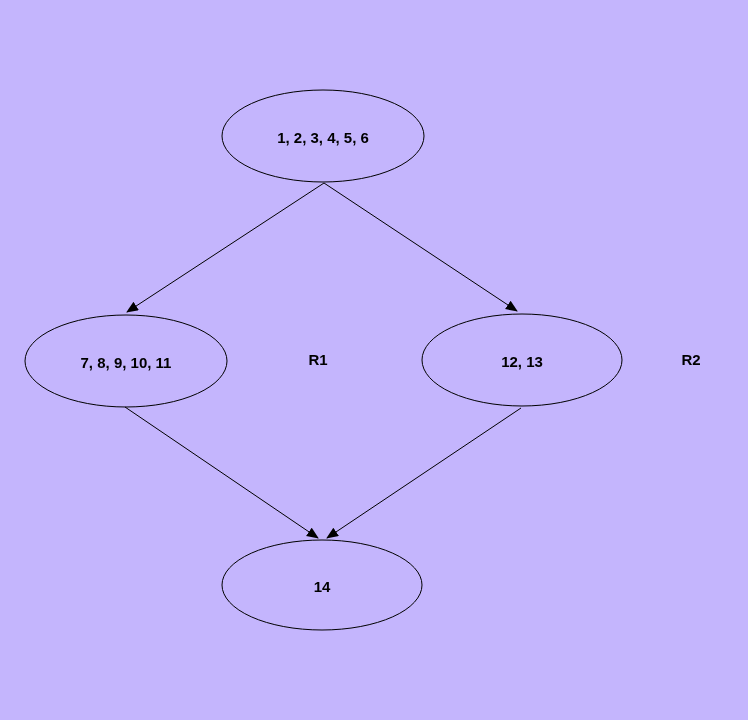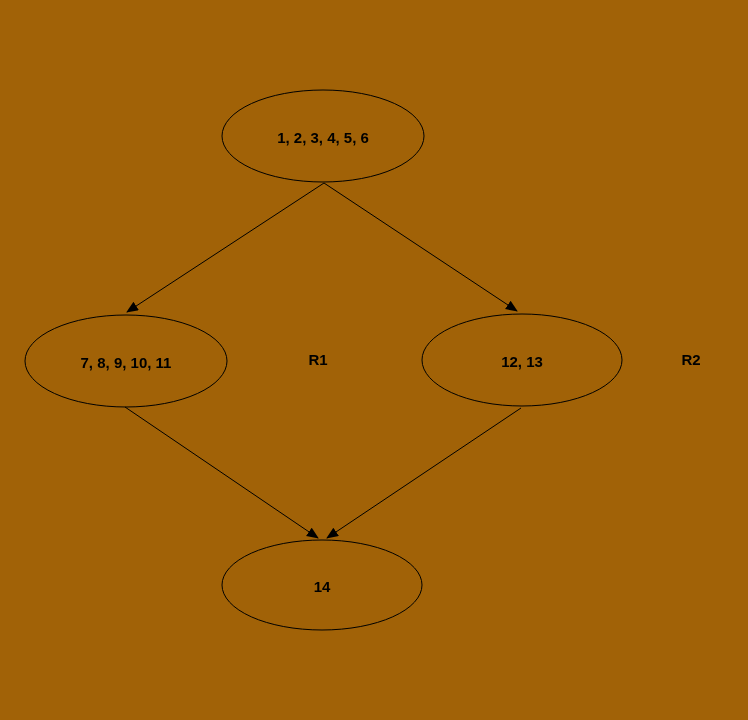--- a/index.html
+++ b/index.html
@@ -4,21 +4,21 @@
 <style>
   html, body {
     margin: 0;
     padding: 0;
     background: #ffffff;
   }
   .canvas {
     position: relative;
     width: 748px;
     height: 720px;
-    background: #a16207;
+    background: #c4b5fd;
     overflow: hidden;
     font-family: "Liberation Sans", sans-serif;
   }
   svg text {
     font-family: "Liberation Sans", sans-serif;
     font-weight: bold;
     font-size: 15px;
     fill: #000000;
   }
   svg .node-shape {

